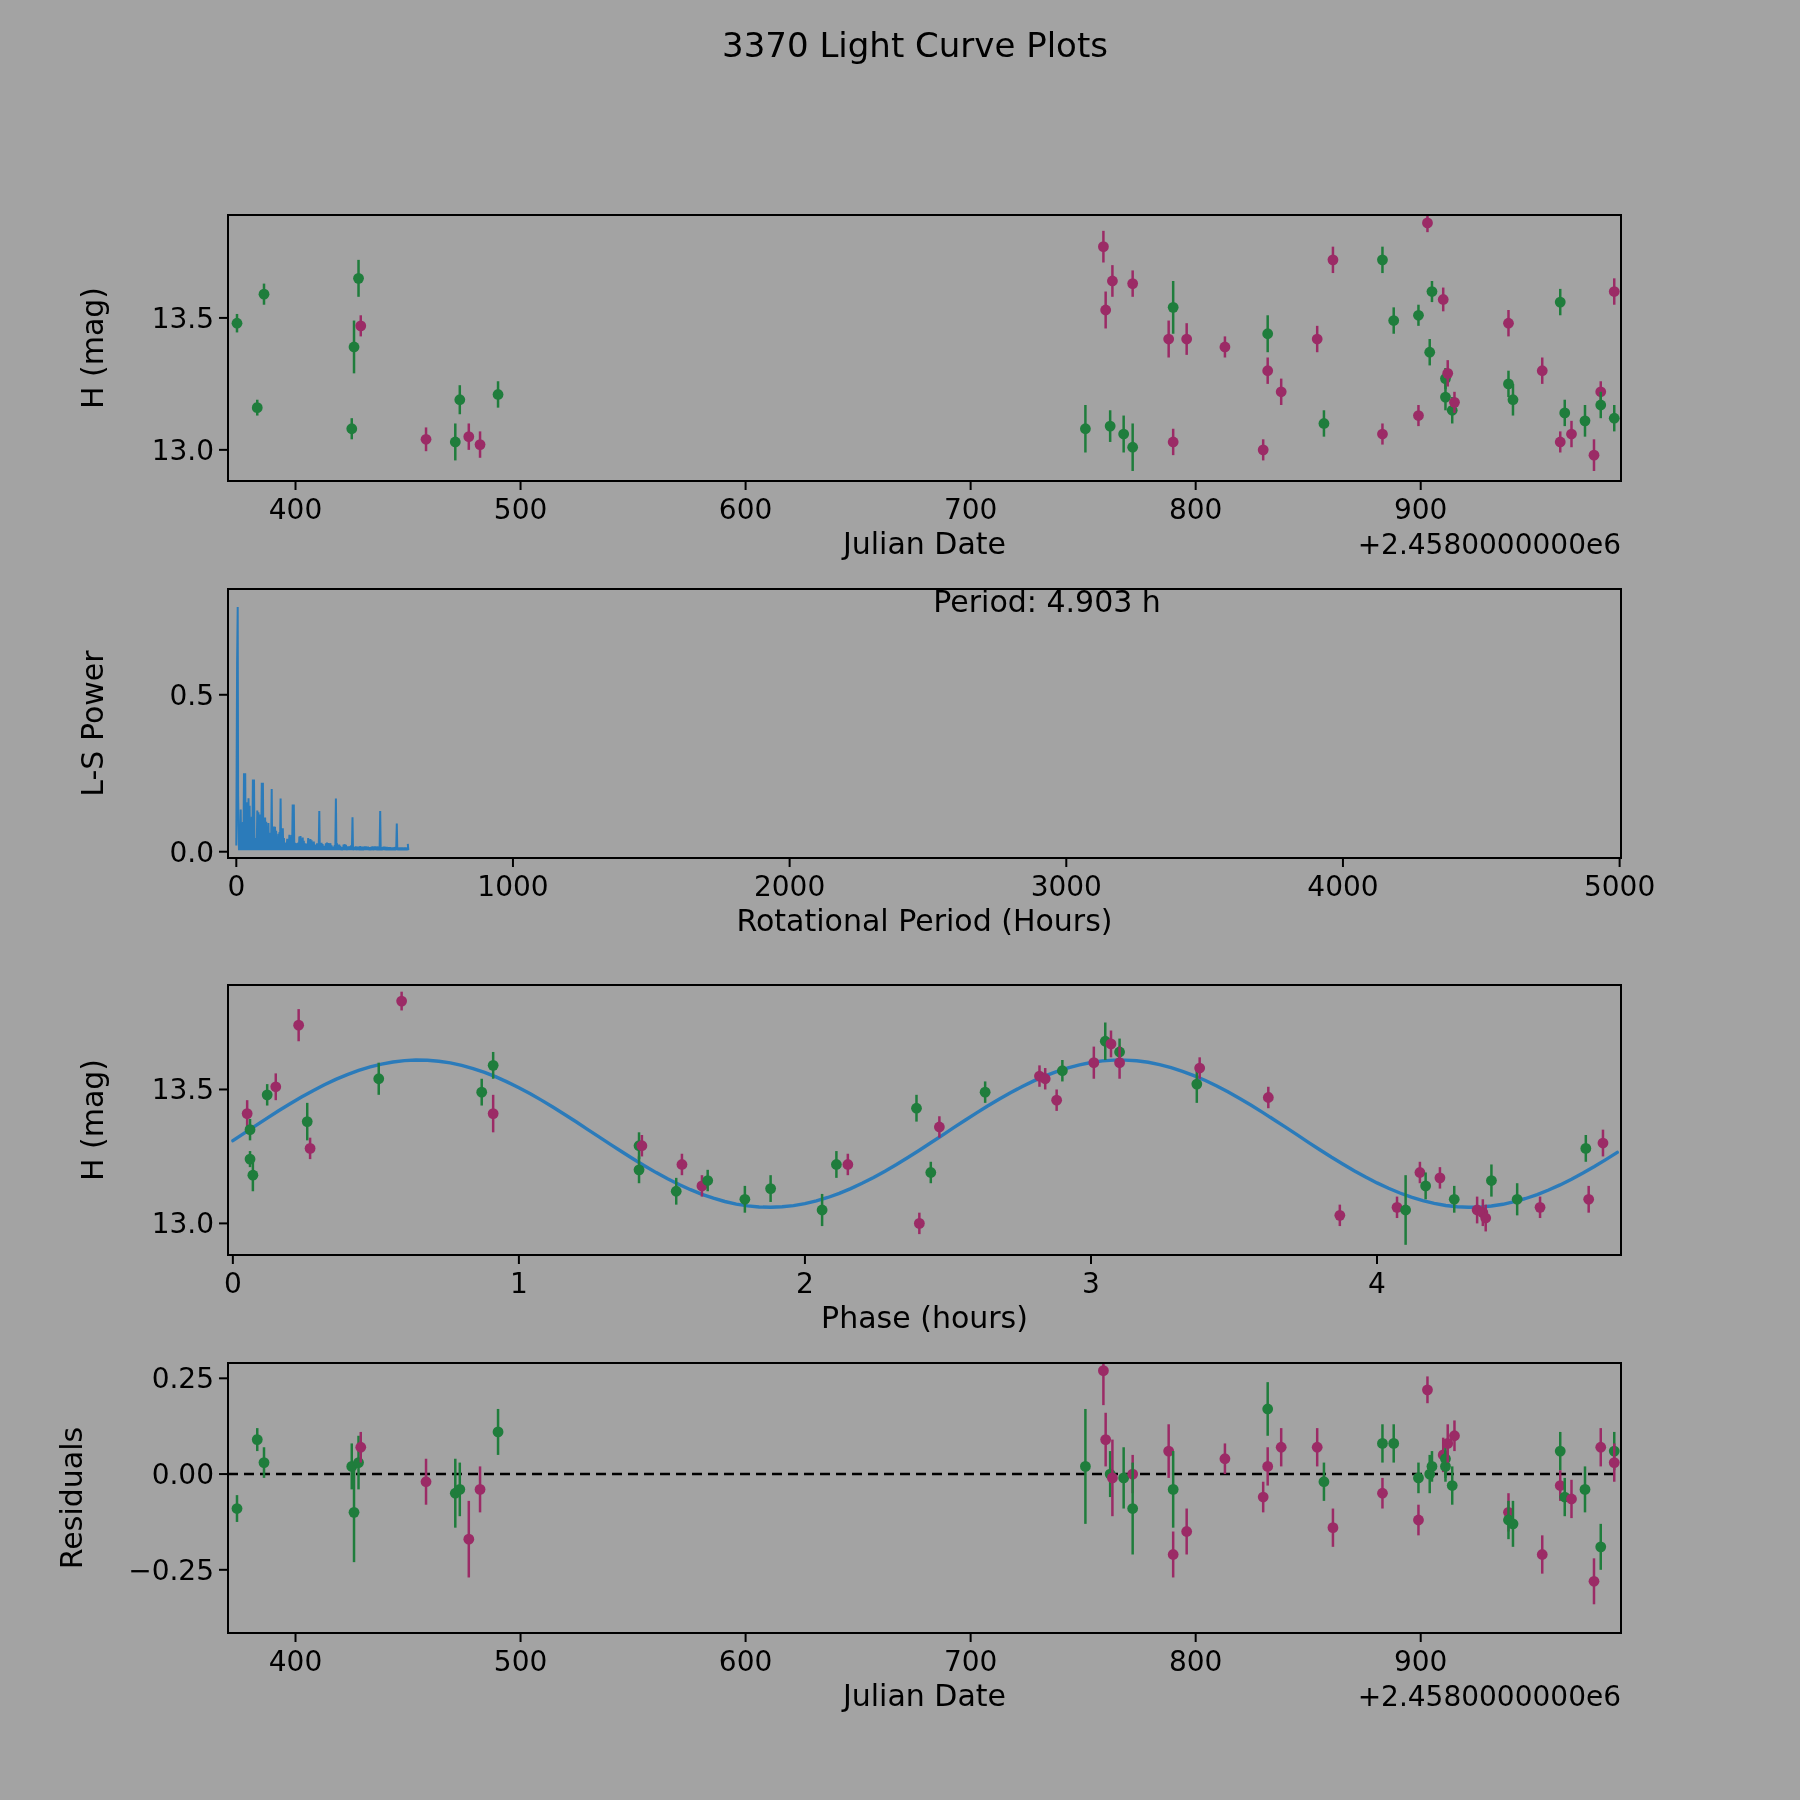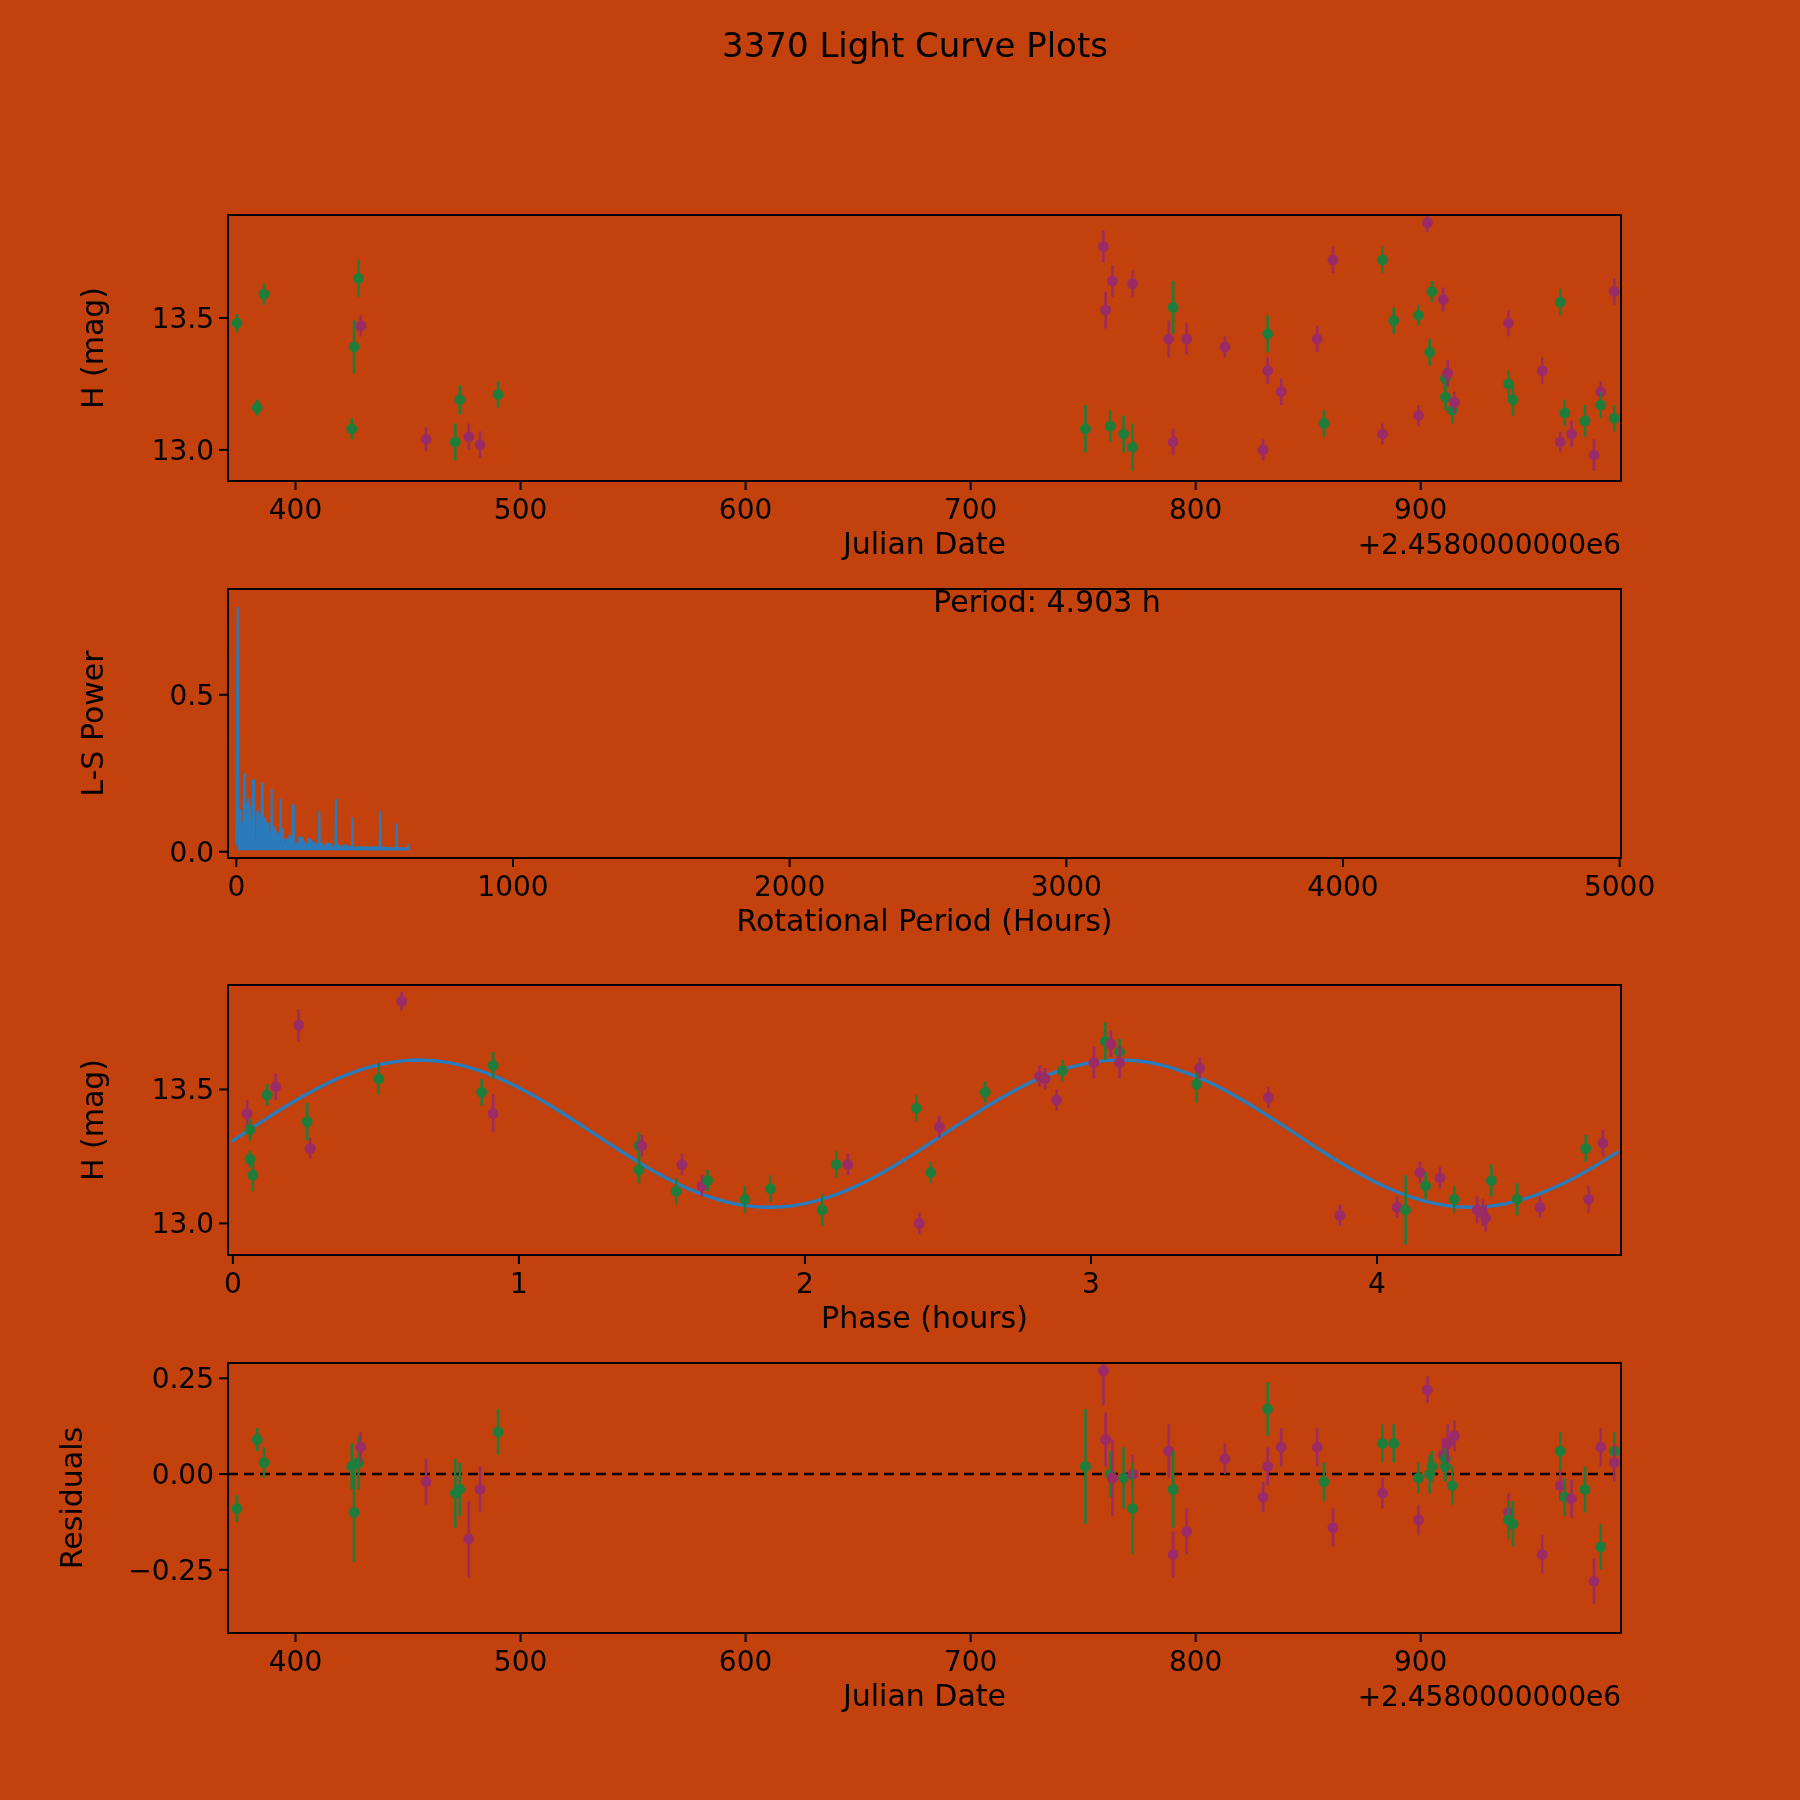--- a/index.html
+++ b/index.html
@@ -1,16 +1,16 @@
 <!DOCTYPE html>
 <html><head>
 <meta charset="utf-8">
 <style>
   html,body{margin:0;padding:0;background:#ffffff;}
-  .fig-wrap{position:relative;width:1800px;height:1800px;background:#c2410c;overflow:hidden;}
+  .fig-wrap{position:relative;width:1800px;height:1800px;background:#a3a3a3;overflow:hidden;}
   svg text{font-family:"DejaVu Sans","Liberation Sans",sans-serif;fill:#000000;}
   .title-text{font-size:34px;}
   .tick-text{font-size:28px;}
   .label-text{font-size:30px;}
   .annot-text{font-size:30px;}
 </style>
 </head>
 <body>
 
 <div class="fig-wrap">

